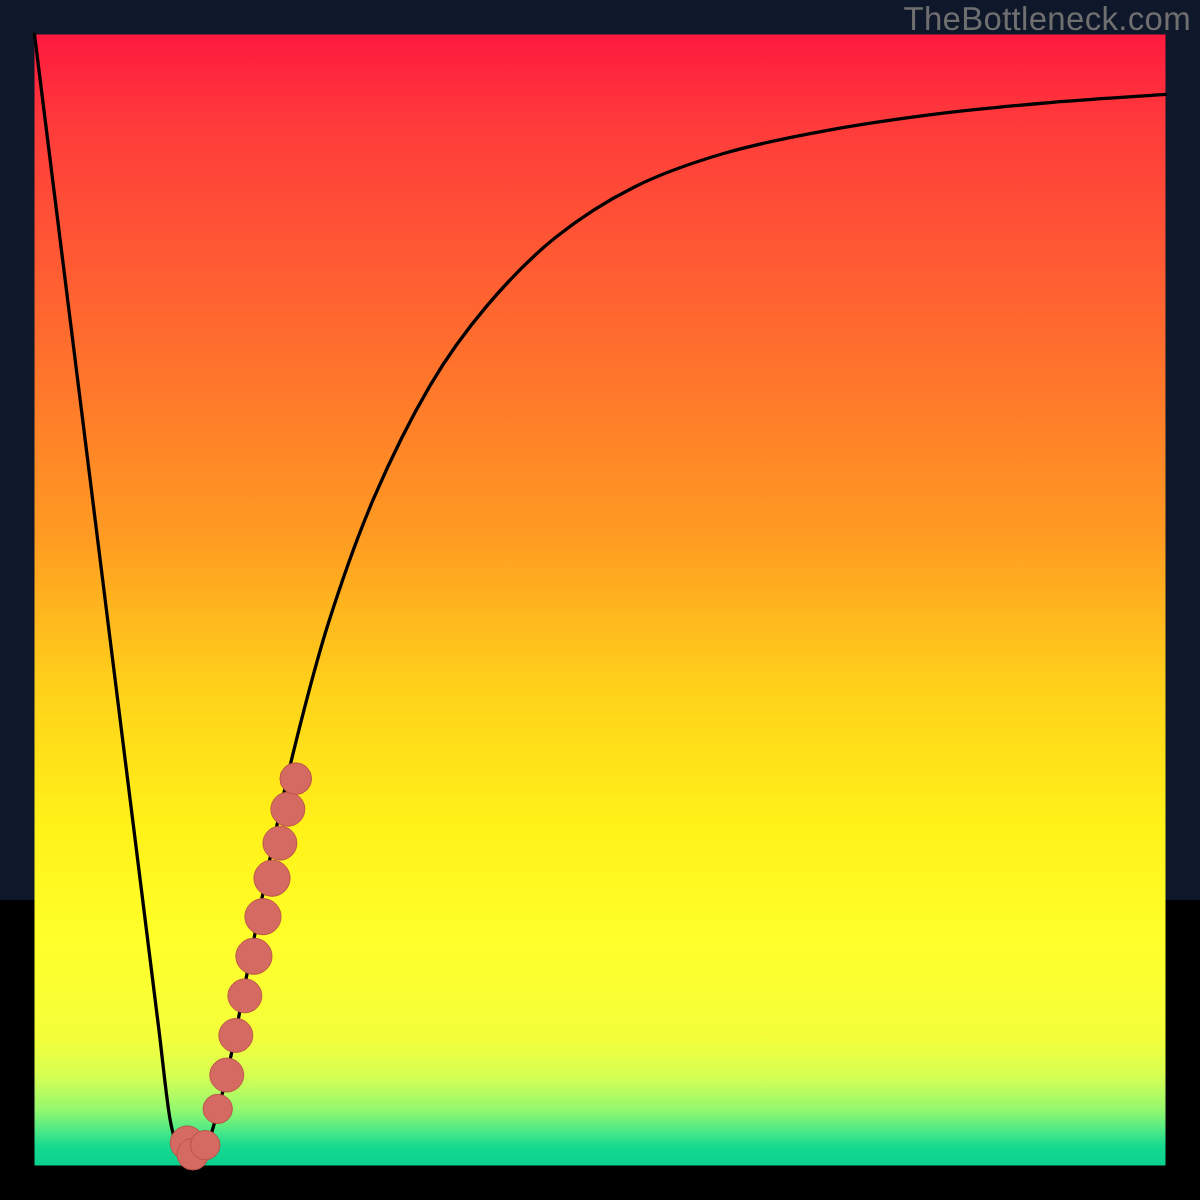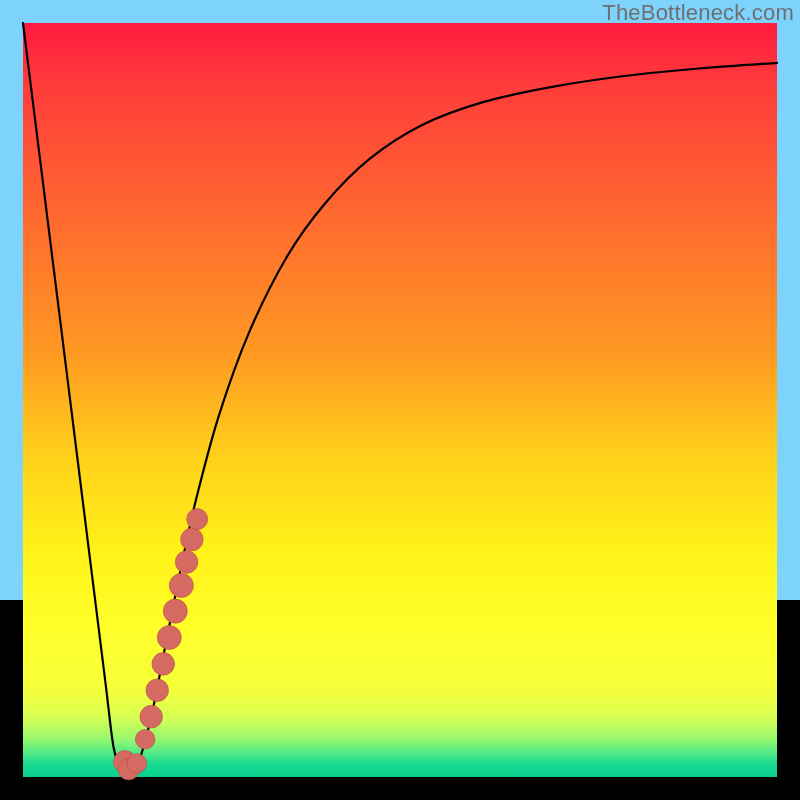--- a/index.html
+++ b/index.html
@@ -8,21 +8,21 @@
     width: 800px;
     height: 800px;
     overflow: hidden;
     background: #000;
     font-family: Arial, Helvetica, sans-serif;
   }
   .frame {
     position: relative;
     width: 800px;
     height: 600px;
-    background: #7dd3fc;
+    background: #0f172a;
   }
   .plot-area {
     position: absolute;
     left: 23px;
     top: 23px;
     width: 754px;
     height: 754px;
     
     background: linear-gradient(
       to bottom,

